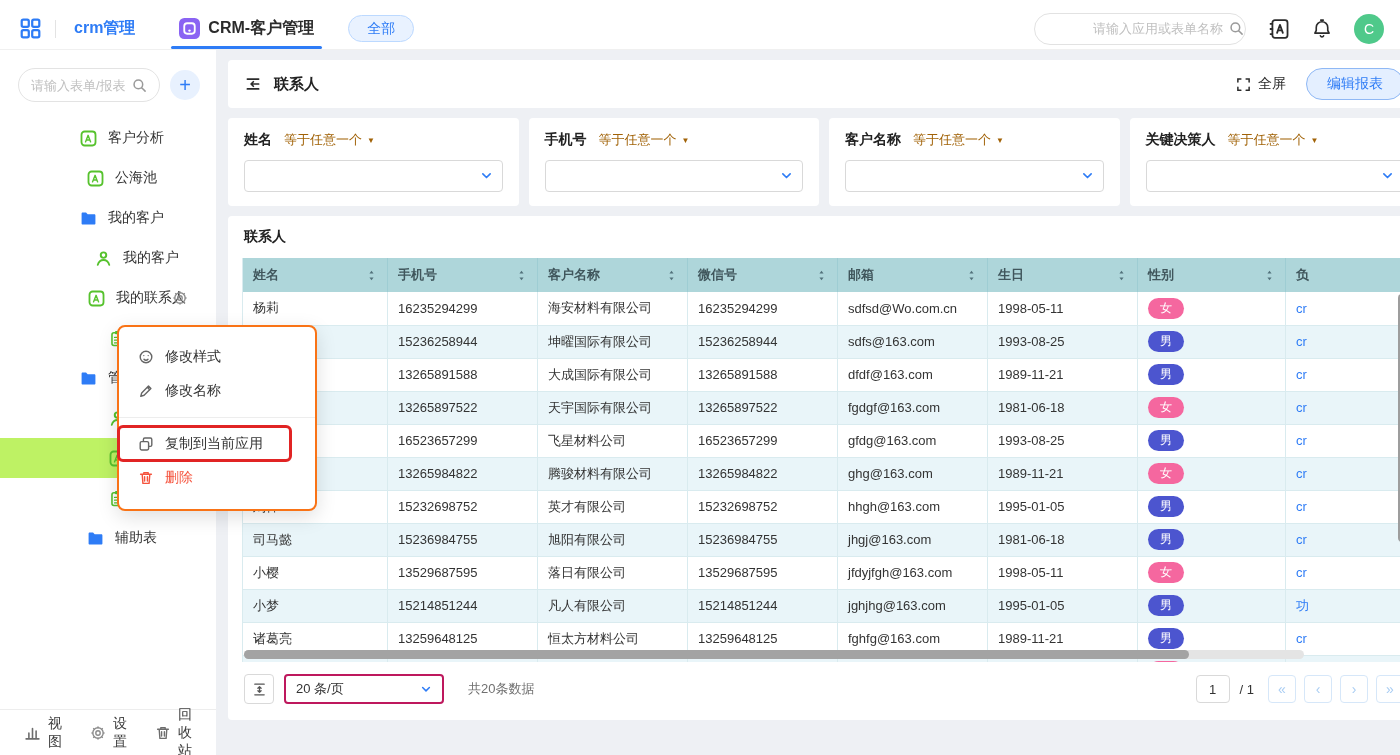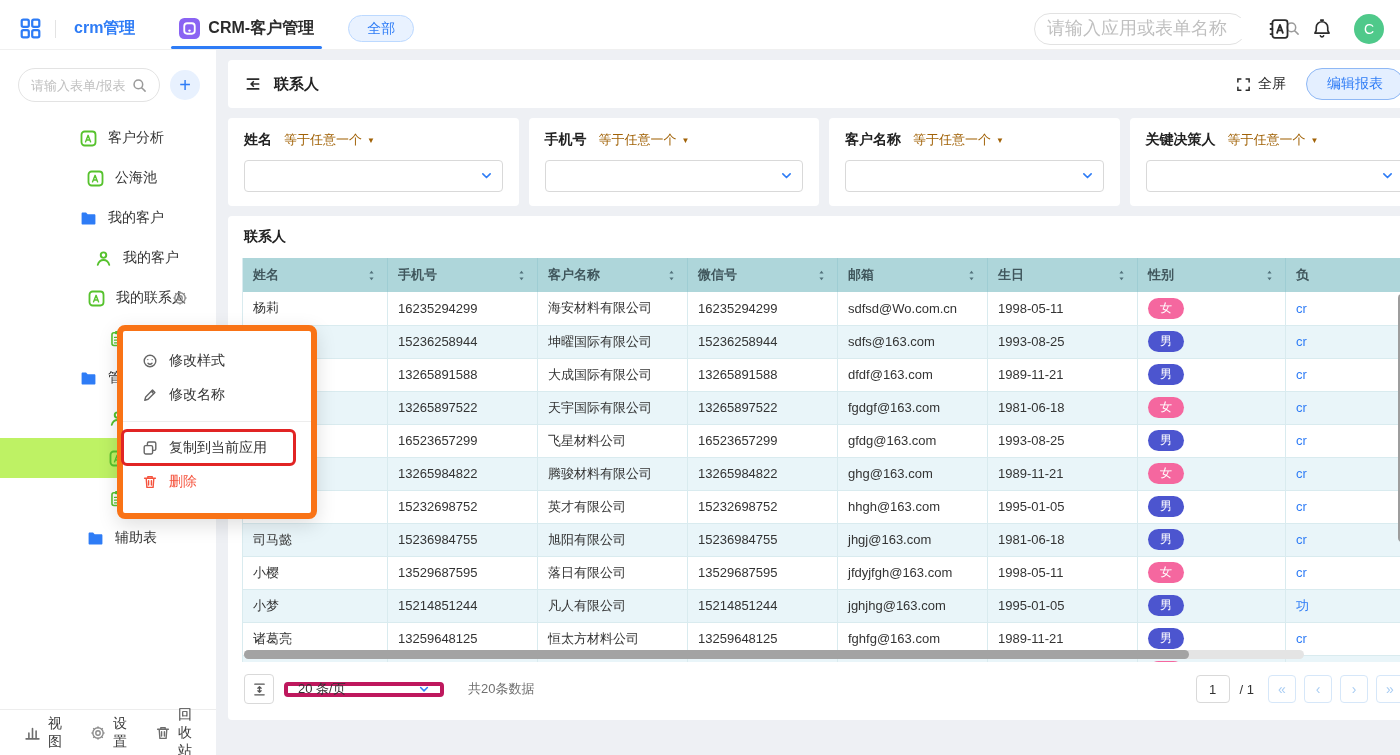--- a/index.html
+++ b/index.html
@@ -10,21 +10,21 @@
   
   .topbar { height:50px; background:#fff; display:flex; align-items:center; justify-content:space-between; padding:8px 16px 0 20px; border-bottom:1px solid #f0f0f0; position:relative; z-index:20; }
   .tb-left { display:flex; align-items:center; height:100%; }
   .tb-divider { width:1px; height:18px; background:#e3e3e3; margin:0 18px 0 14px; }
   .tb-home { color:#2e7cf6; font-size:16px; font-weight:600; text-decoration:none; margin-right:40px; cursor:pointer; }
   .tb-tab { position:relative; height:100%; display:flex; align-items:center; gap:8px; padding:0 4px; cursor:pointer; font-size:16px; color:#2b2b2b; font-weight:600; }
   .tb-underline { position:absolute; left:-4px; right:-4px; bottom:0; height:3px; background:#2e7cf6; border-radius:2px; }
   .tb-pill { margin-left:30px; height:27px; padding:0 18px; background:#e9f2ff; border:1px solid #bcd9ff; border-radius:14px; color:#2e7cf6; font-size:14px; cursor:pointer; }
   .tb-right { display:flex; align-items:center; gap:22px; }
   .tb-search { width:212px; height:32px; border:1px solid #e2e2e2; border-radius:16px; display:flex; align-items:center; padding:0 12px; gap:6px; }
-  .tb-search input { border:none; outline:none; flex:1; font-size:18px; color:#333; font-family:inherit; }
+  .tb-search input { border:none; outline:none; flex:1; font-size:13px; color:#333; font-family:inherit;text-align:right; }
   .tb-search input::placeholder { color:#c0c0c0; }
   .avatar { width:30px; height:30px; border-radius:50%; background:#4fc98a; color:#fff; font-size:14px; display:flex; align-items:center; justify-content:center; cursor:pointer; }
 
   
   .layout { display:flex; height:705px; }
   .sidebar { width:270px; background:#fff; display:flex; flex-direction:column; position:relative; z-index:5; }
   .sb-top { padding:18px 16px 10px 18px; display:flex; align-items:center; gap:10px; }
   .sb-search { flex:1; height:34px; border:1px solid #e3e3e3; border-radius:17px; display:flex; align-items:center; padding:0 12px; gap:6px; }
   .sb-search input { border:none; outline:none; flex:1; width:100%; font-size:13px; font-family:inherit; }
   .sb-search input::placeholder { color:#c0c0c0; }
@@ -68,29 +68,29 @@
   .badge-f { background:#f5679f; }
   .badge-m { background:#4c55cf; }
   .owner-link { color:#2e7cf6; cursor:pointer; }
   .vscroll { position:absolute; top:36px; right:0; width:8px; height:248px; background:#9d9d9d; border-radius:4px; }
   .hscroll-track { position:absolute; bottom:3px; left:2px; width:1060px; height:9px; background:#e4e4e4; border-radius:5px; }
   .hscroll-thumb { position:absolute; bottom:3px; left:2px; width:945px; height:9px; background:#a3a3a3; border-radius:5px; }
 
   .pager { display:flex; align-items:center; justify-content:space-between; padding:12px 2px 10px; }
   .pg-left { display:flex; align-items:center; gap:10px; }
   .pg-sq { width:30px; height:30px; border:1px solid #d9d9d9; border-radius:4px; background:#fff; display:flex; align-items:center; justify-content:center; cursor:pointer; }
-  .pg-size { width:160px; height:15px; border:4px solid #be185d; border-radius:4px; display:flex; align-items:center; justify-content:space-between; padding:0 10px; font-size:13px; color:#333; cursor:pointer; }
+  .pg-size { width:160px; height:30px; border:2px solid #be185d; border-radius:4px; display:flex; align-items:center; justify-content:space-between; padding:0 10px; font-size:13px; color:#333; cursor:pointer; }
   .pg-total { font-size:13px; color:#707070; padding-left:14px; }
   .pg-right { display:flex; align-items:center; gap:8px; }
   .pg-input { width:34px; height:28px; border:1px solid #d9d9d9; border-radius:4px; text-align:center; font-size:13px; color:#333; outline:none; font-family:inherit; }
   .pg-sep { font-size:13px; color:#333; margin:0 6px 0 2px; }
   .pg-btn { width:28px; height:28px; border:1px solid #d6e7f9; border-radius:4px; background:#fff; color:#a9cdf3; font-size:14px; display:flex; align-items:center; justify-content:center; cursor:pointer; }
 
   
-  .ctx-menu { position:fixed; left:117px; top:325px; width:200px; background:#fff; border:6px solid #f97316; border-radius:8px; box-shadow:0 6px 20px rgba(0,0,0,.13); padding:13px 0 14px; z-index:40;text-align:right; }
+  .ctx-menu { position:fixed; left:117px; top:325px; width:200px; background:#fff; border:2px solid #f97316; border-radius:8px; box-shadow:0 6px 20px rgba(0,0,0,.13); padding:13px 0 14px; z-index:40;text-align:right; }
   .cm-item { height:34px; display:flex; align-items:center; gap:11px; padding:0 19px; font-size:14px; color:#333; cursor:pointer; position:relative; }
   .cm-item.danger { color:#f5533d; }
   .cm-divider { height:1px; background:#ededed; margin:9px 0; }
   .cm-annotation { position:absolute; left:-2px; top:-2px; width:175px; height:37px; border:3px solid #e12424; border-radius:6px; pointer-events:none; z-index:50; }
 </style>
 </head>
 <body>
 
 <div class="topbar">
   <div class="tb-left">

